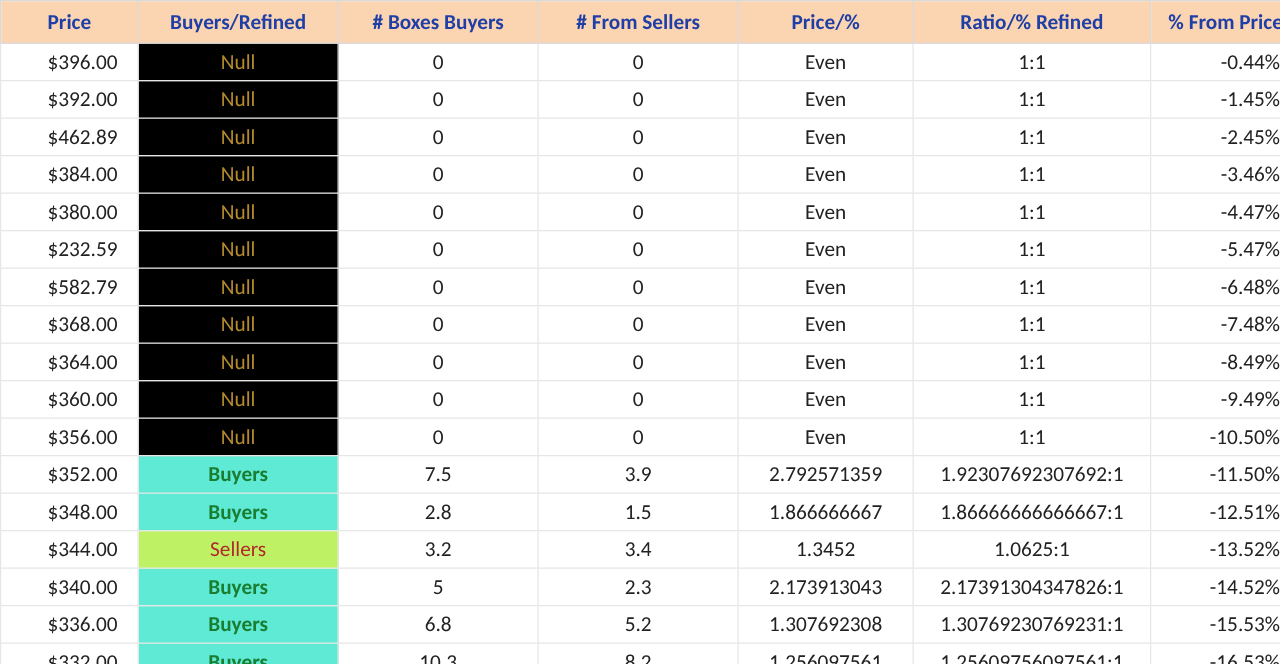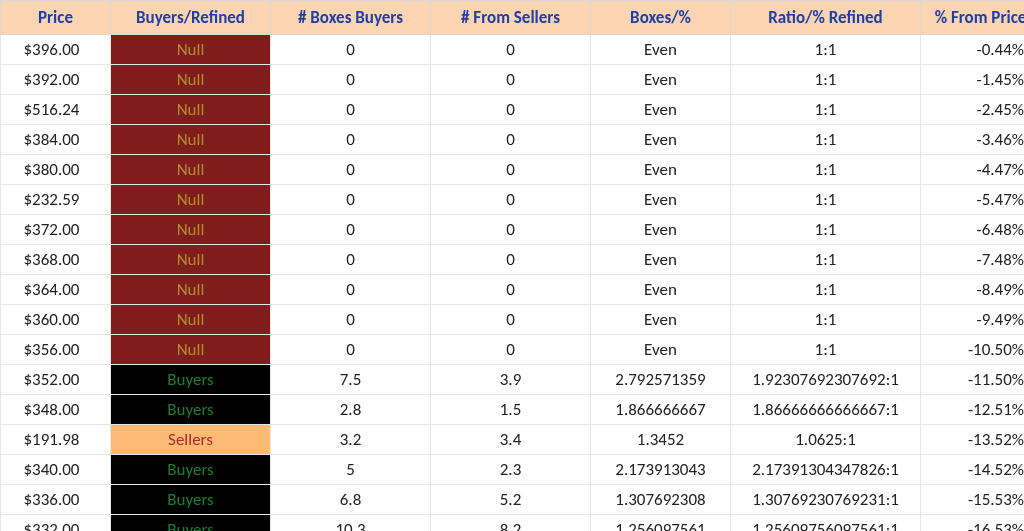--- a/index.html
+++ b/index.html
@@ -34,47 +34,47 @@
     height: 26px;
   }
   col.c-price   { width: 110px; }
   col.c-bs      { width: 160px; }
   col.c-bb      { width: 160px; }
   col.c-bsell   { width: 160px; }
   col.c-ratio   { width: 140px; }
   col.c-refined { width: 190px; }
   col.c-pct     { width: 120px; }
 
-  .price-cell { text-align: center; padding-right: 16px; }
+  .price-cell { text-align: right; padding-right: 16px; }
   .pct-cell   { text-align: right; padding-right: 16px; }
 
-  .bs-null    { background: #7f1d1d; color: #b58a2d; font-weight: 500; }
-  .bs-buyers  { background: #000000; color: #1a7d30; font-weight: 400; }
-  .bs-sellers { background: #fdba74; color: #b02a2a; font-weight: 500; }
+  .bs-null    { background: #000000; color: #b58a2d; font-weight: 500; }
+  .bs-buyers  { background: #5eead4; color: #1a7d30; font-weight: 700; }
+  .bs-sellers { background: #bef264; color: #b02a2a; font-weight: 500; }
 </style>
 </head>
 <body>
 
 <table>
   <colgroup>
     <col class="c-price">
       <col class="c-bs">
       <col class="c-bb">
       <col class="c-bsell">
     <col class="c-ratio">
       <col class="c-refined">
       <col class="c-pct">
   </colgroup>
   <thead>
     <tr>
       <th>Price</th>
       <th>Buyers/Refined</th>
       <th># Boxes Buyers</th>
       <th># From Sellers</th>
-      <th>Boxes/%</th>
+      <th>Price/%</th>
       <th>Ratio/% Refined</th>
       <th>% From Price</th>
     </tr>
   </thead>
   <tbody id="tbody">
       <tr>
         <td class="price-cell">$396.00</td>
         <td class="bs-null">Null</td>
         <td>0</td>
         <td>0</td>
@@ -85,21 +85,21 @@
       <tr>
         <td class="price-cell">$392.00</td>
         <td class="bs-null">Null</td>
         <td>0</td>
         <td>0</td>
         <td>Even</td>
         <td>1:1</td>
         <td class="pct-cell">-1.45%</td>
       </tr>
       <tr>
-        <td class="price-cell">$516.24</td>
+        <td class="price-cell">$462.89</td>
         <td class="bs-null">Null</td>
         <td>0</td>
         <td>0</td>
         <td>Even</td>
         <td>1:1</td>
         <td class="pct-cell">-2.45%</td>
       </tr>
       <tr>
         <td class="price-cell">$384.00</td>
         <td class="bs-null">Null</td>
@@ -121,21 +121,21 @@
       <tr>
         <td class="price-cell">$232.59</td>
         <td class="bs-null">Null</td>
         <td>0</td>
         <td>0</td>
         <td>Even</td>
         <td>1:1</td>
         <td class="pct-cell">-5.47%</td>
       </tr>
       <tr>
-        <td class="price-cell">$372.00</td>
+        <td class="price-cell">$582.79</td>
         <td class="bs-null">Null</td>
         <td>0</td>
         <td>0</td>
         <td>Even</td>
         <td>1:1</td>
         <td class="pct-cell">-6.48%</td>
       </tr>
       <tr>
         <td class="price-cell">$368.00</td>
         <td class="bs-null">Null</td>
@@ -184,21 +184,21 @@
       <tr>
         <td class="price-cell">$348.00</td>
         <td class="bs-buyers">Buyers</td>
         <td>2.8</td>
         <td>1.5</td>
         <td>1.866666667</td>
         <td>1.86666666666667:1</td>
         <td class="pct-cell">-12.51%</td>
       </tr>
       <tr>
-        <td class="price-cell">$191.98</td>
+        <td class="price-cell">$344.00</td>
         <td class="bs-sellers">Sellers</td>
         <td>3.2</td>
         <td>3.4</td>
         <td>1.3452</td>
         <td>1.0625:1</td>
         <td class="pct-cell">-13.52%</td>
       </tr>
       <tr>
         <td class="price-cell">$340.00</td>
         <td class="bs-buyers">Buyers</td>

